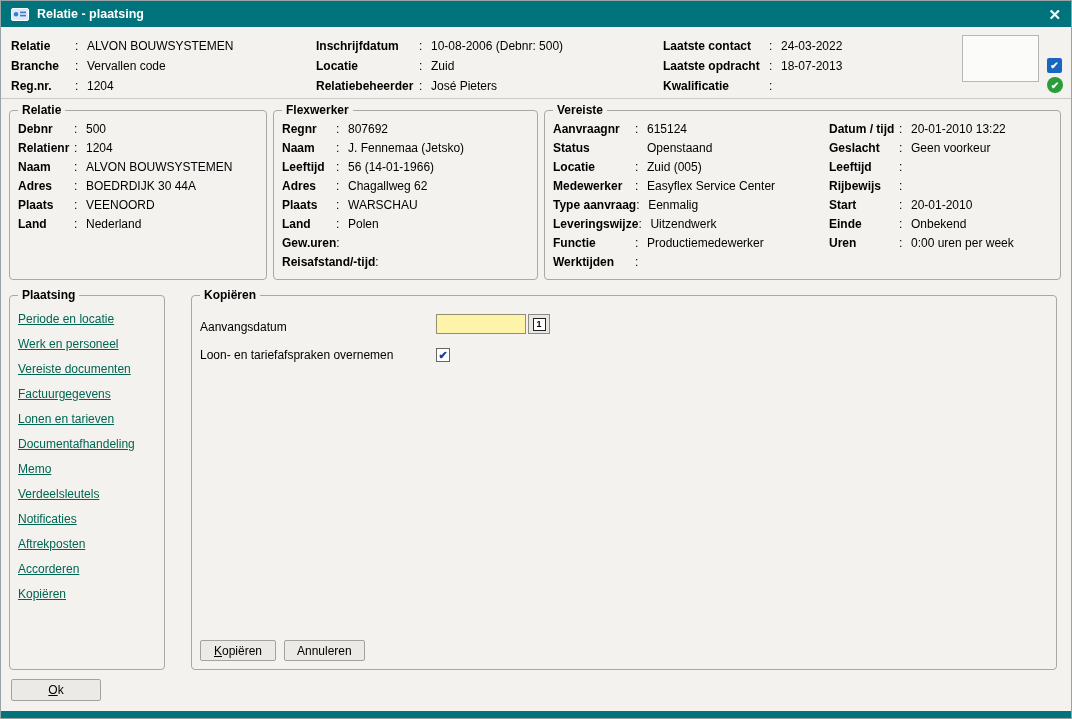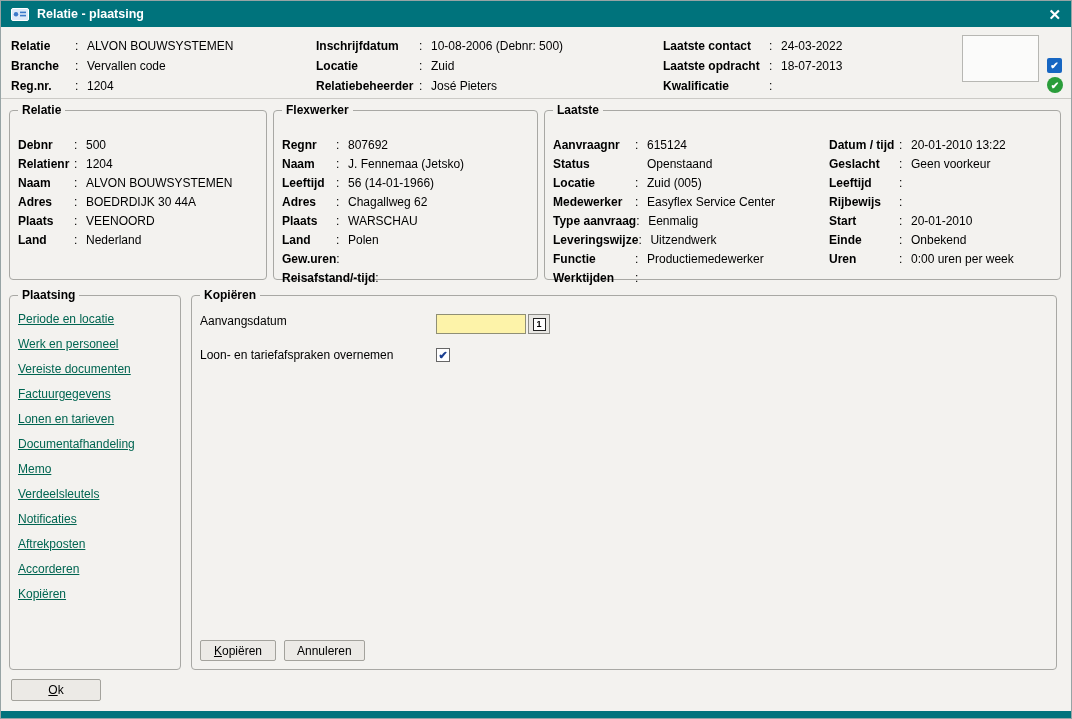--- a/index.html
+++ b/index.html
@@ -23,41 +23,41 @@
   .hc2 .lbl{min-width:103px}
   .hc3 .lbl{min-width:106px}
   .photo{position:absolute;top:8px;right:32px;width:77px;height:47px;background:#fbfbfa;border:1px solid #b7b7b3}
   .chk-blue{position:absolute;top:31px;right:9px;width:15px;height:15px;background:#1766c2;border-radius:2px;color:#fff;font-size:10px;font-weight:bold;display:flex;align-items:center;justify-content:center;cursor:pointer}
   .chk-green{position:absolute;top:50px;right:8px;width:16px;height:16px;background:#2a9d3a;border-radius:50%;color:#fff;font-size:10px;font-weight:bold;display:flex;align-items:center;justify-content:center}
 
   
   fieldset{position:absolute;border:1px solid #a8a8a4;border-radius:4px;padding:0 8px 4px;margin:0;background:transparent}
   legend{font-weight:bold;padding:0 4px}
   .frow{display:flex;height:19px;align-items:center;white-space:nowrap}
-  fieldset .frow:first-of-type{margin-top:18px}
+  fieldset .frow:first-of-type{margin-top:2px}
   #fs-relatie{left:8px;top:102px;width:258px;height:177px}
   #fs-flex{left:272px;top:102px;width:265px;height:177px}
   #fs-aanvraag{left:543px;top:102px;width:517px;height:177px}
-  #fs-plaatsing{left:8px;top:287px;width:172px;height:382px}
+  #fs-plaatsing{left:8px;top:287px;width:156px;height:382px}
   #fs-kopieren{left:190px;top:287px;width:866px;height:382px}
   #fs-relatie .lbl{min-width:56px}
   #fs-flex .lbl{min-width:54px}
   .aanv-cols{display:flex}
   .aanv-left{width:276px}
   .aanv-right{flex:1}
   .aanv-left .lbl{min-width:82px}
   .aanv-right .lbl{min-width:70px}
 
   
   .plinks{margin-top:10px}
   .plink-row{height:25px;display:flex;}
   .plink{color:#006551;text-decoration:underline;cursor:pointer;white-space:nowrap}
 
   
-  .krow{display:flex;align-items:flex-start;margin-top:12px}
+  .krow{display:flex;align-items:flex-end;margin-top:12px}
   .krow2{margin-top:14px}
   .klabel{width:236px}
   .date-input{width:90px;height:20px;background:#fdf3a9;border:1px solid #8f8f75;padding:1px 4px;font-family:"Liberation Sans",sans-serif;font-size:12px}
   .cal-btn{width:22px;height:20px;margin-left:2px;background:#e8e7e3;border:1px solid #8b8b86;display:flex;align-items:center;justify-content:center;padding:0;cursor:pointer}
   .cal-icon{display:inline-block;width:13px;height:13px;border:1px solid #222;background:#fff;font-size:9px;line-height:11px;text-align:center;font-weight:bold}
   .cb{width:14px;height:14px;border:1px solid #666;background:#fff;display:inline-flex;align-items:center;justify-content:center;cursor:pointer}
   .cb-check{color:#1b3f91;font-size:11px;font-weight:bold;line-height:1}
 
   
   .kbuttons{position:absolute;left:8px;bottom:8px;display:flex;gap:8px}
@@ -217,21 +217,21 @@
         <span class="val"></span>
       </div>
     <div class="frow">
         <span class="lbl">Reisafstand/-tijd</span>
         <span class="sep">:</span>
         <span class="val"></span>
       </div>
   </fieldset>
 
   <fieldset id="fs-aanvraag">
-    <legend>Laatste</legend>
+    <legend>Vereiste</legend>
     <div class="aanv-cols">
       <div class="aanv-left">
         <div class="frow">
             <span class="lbl">Aanvraagnr</span>
             <span class="sep">:</span>
             <span class="val">615124</span>
           </div>
         <div class="frow">
             <span class="lbl">Status</span>
             <span class="sep"></span>

